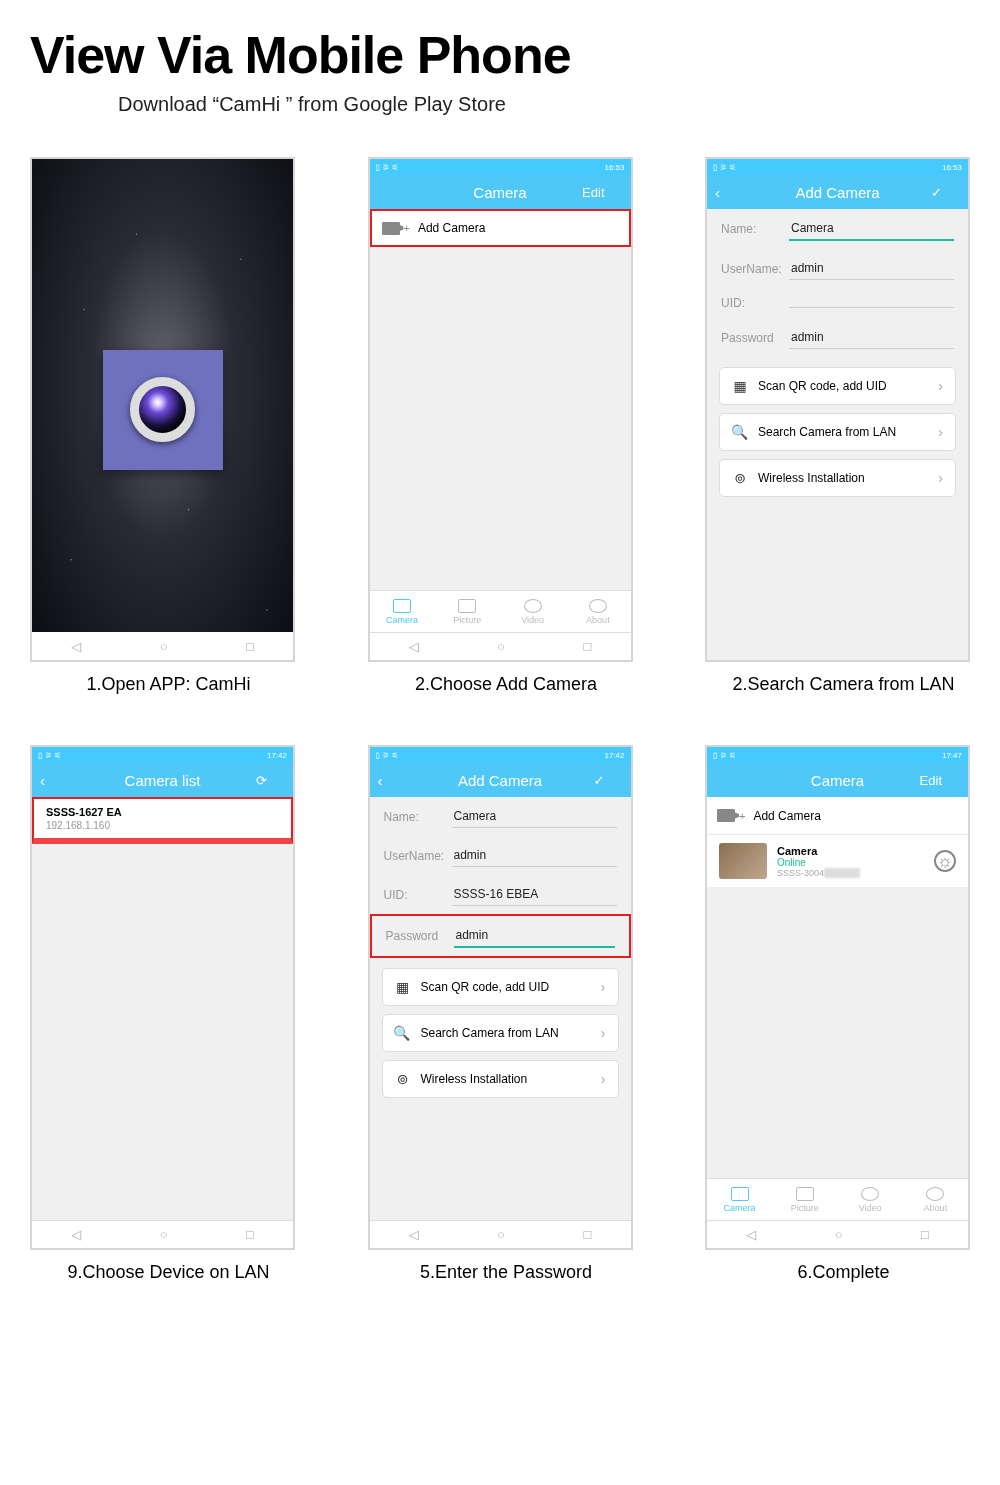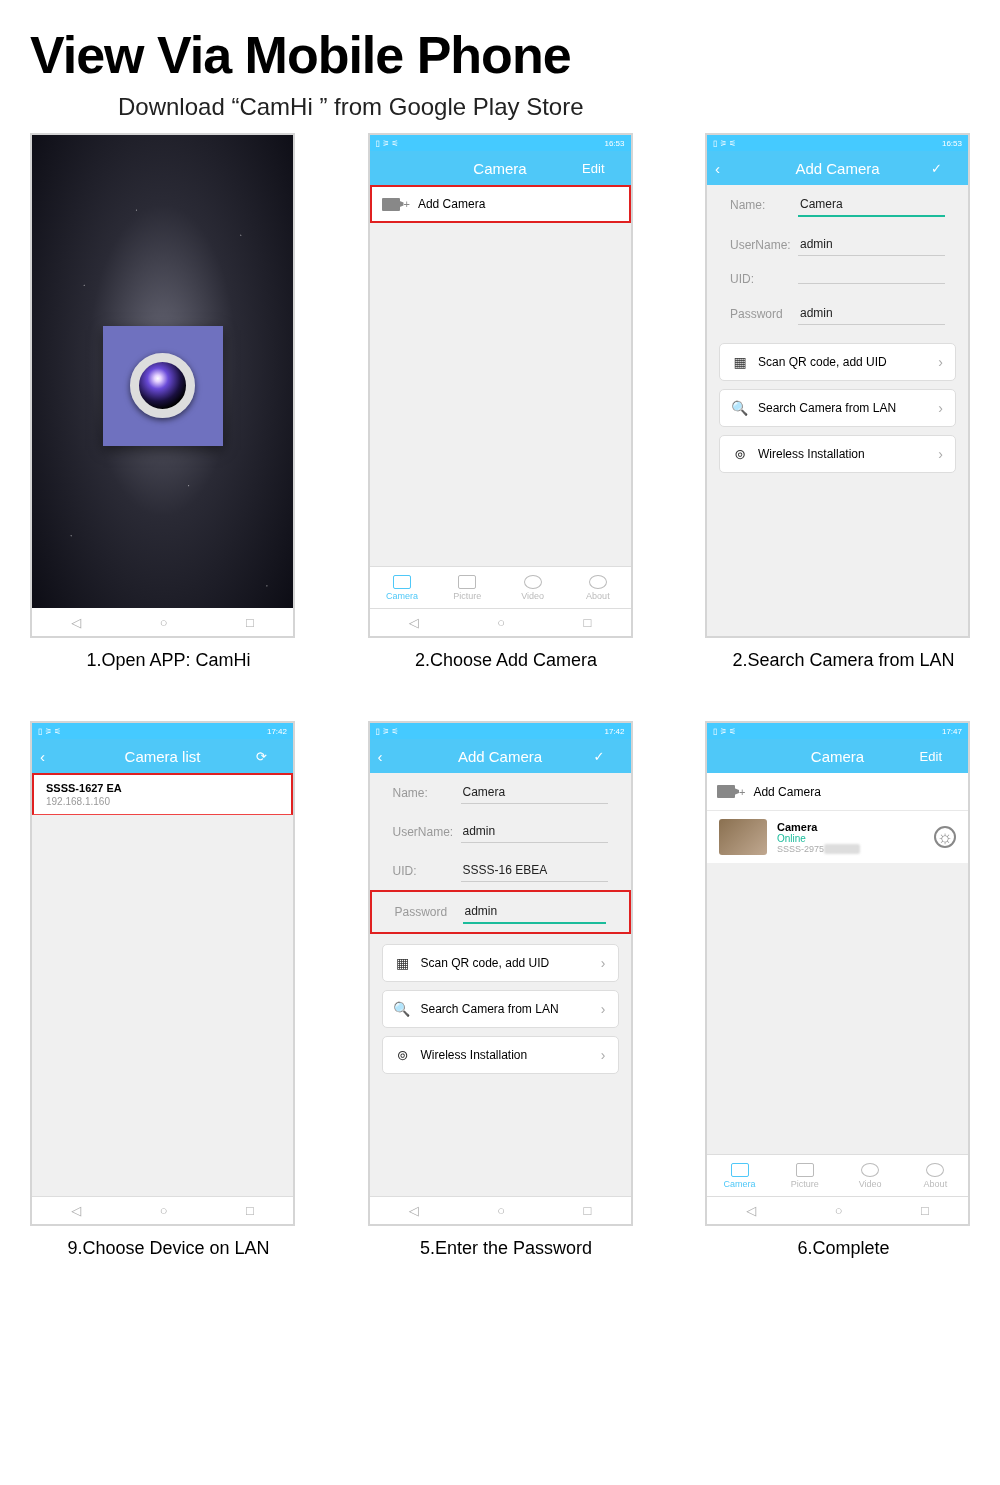--- a/index.html
+++ b/index.html
@@ -1,20 +1,20 @@
 <!DOCTYPE html>
 <html><head>
 <meta charset="utf-8">
 <style>
 *{box-sizing:border-box;margin:0;padding:0}
 body{background:#fff;width:1000px;font-family:Arial,Helvetica,sans-serif;padding:25px 30px}
-.header-row{display:flex;justify-content:flex-end;align-items:flex-start;margin-bottom:12px}
+.header-row{display:flex;justify-content:flex-end;align-items:flex-start;margin-bottom:41px}
 .header-left{flex:1}
 .main-title{font-size:52px;font-weight:900;letter-spacing:-1px;margin-bottom:8px}
-.subtitle{font-size:24px;margin-left:88px;color:#222}
+.subtitle{font-size:20px;margin-left:88px;color:#222}
 .app-icon-wrap{text-align:center;margin-right:10px}
 .app-icon{width:95px;height:95px;background:#6f71bf;border-radius:14px;border:4px solid #fff;box-shadow:0 0 2px rgba(0,0,0,.3);display:flex;align-items:center;justify-content:center;margin-bottom:5px}
 .lens{width:52px;height:52px;border-radius:50%;background:radial-gradient(circle at 40% 35%,#fff 0%,#e5d2ff 8%,#6a4bd8 25%,#1a1040 55%,#000 75%);border:7px solid #ddd;box-shadow:0 2px 4px rgba(0,0,0,.4),inset 0 0 8px rgba(255,255,255,.3)}
 .app-label{font-size:20px;text-align:center}
 .grid{display:flex;flex-wrap:wrap;gap:50px 50px;justify-content:space-between}
 .step{width:265px}
 .phone{width:265px;height:505px;border:2px solid #d5d5d5;background:#efefef;position:relative;display:flex;flex-direction:column;overflow:hidden}
 .status-bar{height:16px;background:#45caff;display:flex;justify-content:space-between;align-items:center;padding:0 6px;font-size:8px;color:#fff}
 .title-bar{height:34px;background:#4fc8f8;color:#fff;display:flex;align-items:center;justify-content:center;position:relative;font-size:15px}
 .tb-left{position:absolute;left:8px}
@@ -24,28 +24,28 @@
 .tab{flex:1;display:flex;flex-direction:column;align-items:center;justify-content:center;font-size:9px;color:#bbb;gap:2px}
 .tab.active{color:#4fc8f8}
 .tab-ic{width:18px;height:14px;border:1.5px solid currentColor;border-radius:2px}
 .navbar{height:28px;background:#fff;border-top:1px solid #ddd;display:flex;align-items:center;justify-content:space-around;color:#aaa;font-size:13px}
 .caption{font-size:18px;margin-top:12px;text-align:center;padding-left:12px}
 .add-row{background:#fff;height:38px;display:flex;align-items:center;padding:0 10px;font-size:12px;gap:8px;border-bottom:1px solid #e8e8e8}
 .addcam-ic{width:18px;height:13px;background:#888;position:relative;border-radius:1px}
 .addcam-ic:before{content:"";position:absolute;right:-4px;top:3px;width:5px;height:7px;background:#888;clip-path:polygon(0 0,100% 30%,100% 70%,0 100%)}
 .plus{font-size:11px;color:#888;margin-left:-4px}
 .hl-red{border:2px solid #e02020}
-.form-row{display:flex;align-items:center;padding:8px 23px;font-size:12px;background:#f0f0f0}
+.form-row{display:flex;align-items:center;padding:8px 14px;font-size:12px;background:#f0f0f0}
 .form-label{width:68px;color:#999}
 .form-val{flex:1;color:#222;border-bottom:1px solid #ccc;padding:4px 2px}
 .form-val.active{border-bottom:2px solid #1bbc9b}
 .opt-group{padding:10px 12px;display:flex;flex-direction:column;gap:8px}
 .opt-btn{background:#fff;border:1px solid #ddd;border-radius:5px;height:38px;display:flex;align-items:center;padding:0 12px;font-size:12px;gap:10px}
 .opt-btn .chev{margin-left:auto;color:#aaa;font-size:14px}
-.list-item{background:#fff;padding:7px 12px;border-bottom:1px solid #ef4444;font-size:11px}
+.list-item{background:#fff;padding:7px 12px;border-bottom:6px solid #ef4444;font-size:11px}
 .li-subtitle{color:#999;font-size:10px;margin-top:2px}
 .cam-entry{background:#fff;padding:8px 12px;display:flex;gap:10px;align-items:center}
 .cam-thumb{width:48px;height:36px;background:linear-gradient(135deg,#8a7050,#c0a890);border-radius:3px}
 .cam-info{flex:1;font-size:11px}
 .cam-status{color:#1bbc9b;font-size:10px}
 .cam-uid{color:#aaa;font-size:9px}
 .gear{width:22px;height:22px;border:2px solid #888;border-radius:50%;position:relative}
 .gear:before{content:"☼";position:absolute;inset:0;display:flex;align-items:center;justify-content:center;color:#888;font-size:18px;line-height:1}
 .nebula{width:100%;height:100%;background:radial-gradient(ellipse at 50% 45%,#6a6a78 0%,#2a2a35 40%,#0a0a12 100%);position:relative;display:flex;align-items:center;justify-content:center}
 .nebula:before{content:"";position:absolute;inset:0;background-image:radial-gradient(1px 1px at 20% 30%,#fff,transparent),radial-gradient(1px 1px at 60% 70%,#fff,transparent),radial-gradient(1px 1px at 80% 20%,#fff,transparent),radial-gradient(1px 1px at 15% 80%,#fff,transparent),radial-gradient(1px 1px at 90% 90%,#fff,transparent),radial-gradient(1px 1px at 40% 15%,#fff,transparent),radial-gradient(1px 1px at 70% 50%,#fff,transparent);opacity:.6}
@@ -272,21 +272,21 @@
       <div class="add-row">
         <span class="addcam-ic"></span>
             <span class="plus">+</span>
         <span>Add Camera</span>
       </div>
       <div class="cam-entry">
         <div class="cam-thumb"></div>
         <div class="cam-info">
           <div style="font-weight:bold">Camera</div>
           <div class="cam-status">Online</div>
-          <div class="cam-uid"><span>SSSS-2975</span><span class="blur">XXXXX</span></div>
+          <div class="cam-uid"><span>SSSS-3004</span><span class="blur">XXXXX</span></div>
         </div>
         <div class="gear"></div>
       </div>
     </div>
     <div class="tabbar">
       <div class="tab active">
             <div class="tab-ic"></div>
             <span>Camera</span>
           </div>
       <div class="tab">

